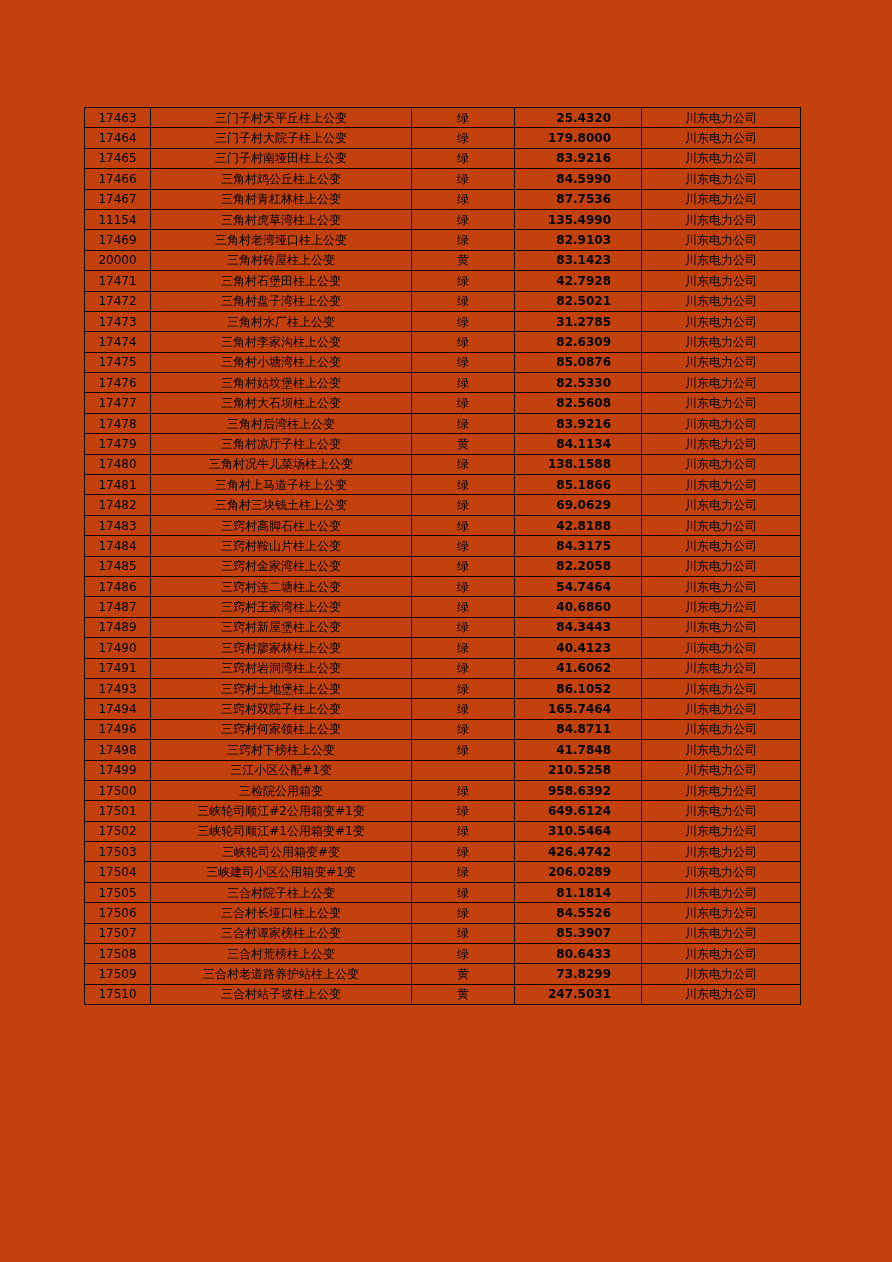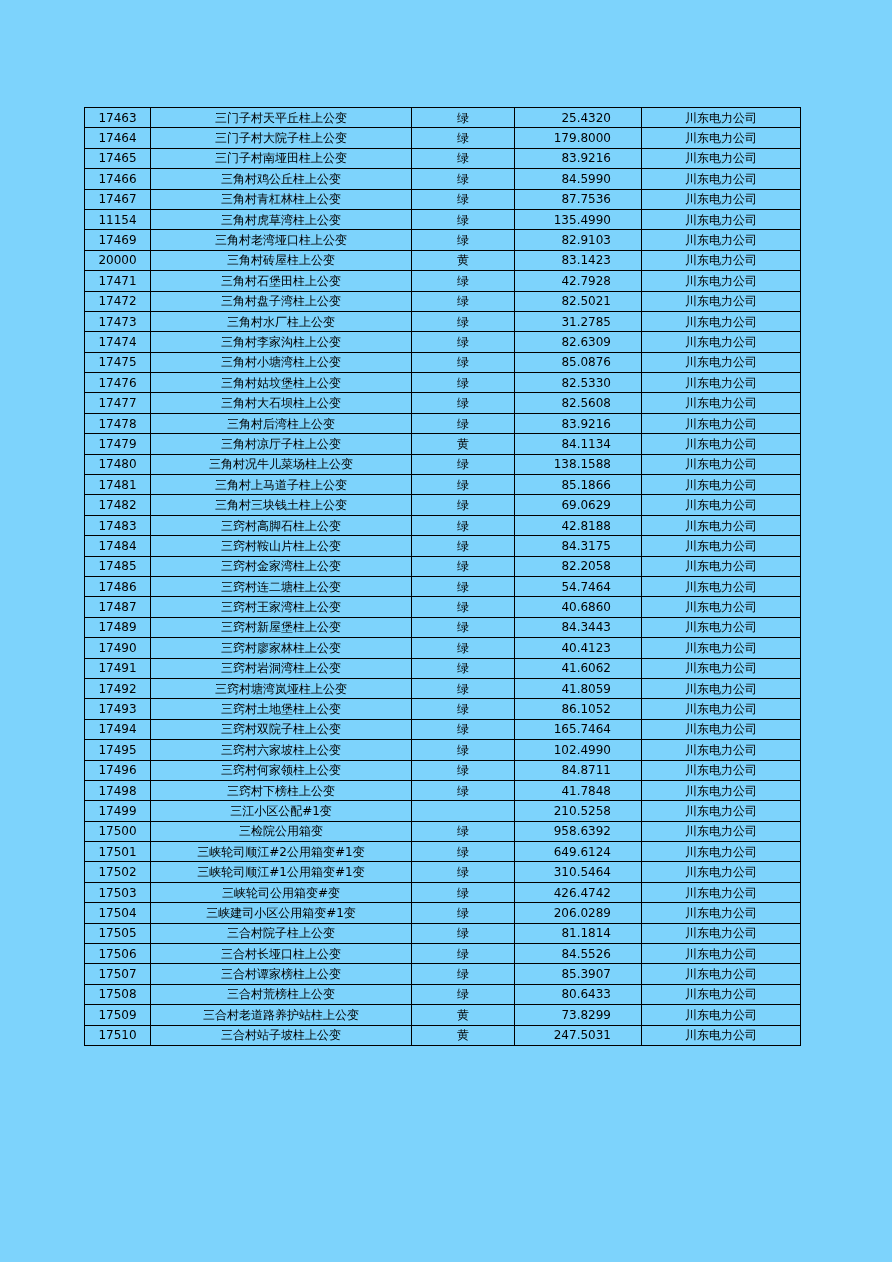--- a/index.html
+++ b/index.html
@@ -5,21 +5,21 @@
   * { margin: 0; padding: 0; box-sizing: border-box; }
   html, body {
     width: 892px; height: 1262px;
     background: #ffffff;
     font-family: "DejaVu Sans", "Liberation Sans", sans-serif;
     color: #000000;
   }
   .page {
     position: relative;
     width: 892px; height: 1262px;
-    background: #7dd3fc;
+    background: #c2410c;
     overflow: hidden;
   }
   .data-table {
     position: absolute;
     left: 84px; top: 107px;
     width: 716px;
     border-collapse: collapse;
     table-layout: fixed;
     font-size: 12px;
     line-height: 1;
@@ -29,20 +29,21 @@
     height: 20.4px;
     text-align: center;
     vertical-align: middle;
     padding: 0 2px;
     overflow: hidden;
     white-space: nowrap;
   }
   .data-table td.col-value {
     text-align: right;
     padding-right: 30px;
+    font-weight: bold;
   }
 </style>
 </head>
 <body>
 
 <div class="page">
   <table class="data-table">
     <colgroup>
       <col style="width:66px">
       <col style="width:261px">
@@ -241,45 +242,31 @@
           <td class="col-company">川东电力公司</td>
         </tr>
         <tr>
           <td class="col-id">17491</td>
           <td class="col-name">三窍村岩洞湾柱上公变</td>
           <td class="col-status">绿</td>
           <td class="col-value">41.6062</td>
           <td class="col-company">川东电力公司</td>
         </tr>
         <tr>
-          <td class="col-id">17492</td>
-          <td class="col-name">三窍村塘湾岚垭柱上公变</td>
-          <td class="col-status">绿</td>
-          <td class="col-value">41.8059</td>
-          <td class="col-company">川东电力公司</td>
-        </tr>
-        <tr>
           <td class="col-id">17493</td>
           <td class="col-name">三窍村土地堡柱上公变</td>
           <td class="col-status">绿</td>
           <td class="col-value">86.1052</td>
           <td class="col-company">川东电力公司</td>
         </tr>
         <tr>
           <td class="col-id">17494</td>
           <td class="col-name">三窍村双院子柱上公变</td>
           <td class="col-status">绿</td>
           <td class="col-value">165.7464</td>
-          <td class="col-company">川东电力公司</td>
-        </tr>
-        <tr>
-          <td class="col-id">17495</td>
-          <td class="col-name">三窍村六家坡柱上公变</td>
-          <td class="col-status">绿</td>
-          <td class="col-value">102.4990</td>
           <td class="col-company">川东电力公司</td>
         </tr>
         <tr>
           <td class="col-id">17496</td>
           <td class="col-name">三窍村何家领柱上公变</td>
           <td class="col-status">绿</td>
           <td class="col-value">84.8711</td>
           <td class="col-company">川东电力公司</td>
         </tr>
         <tr>

